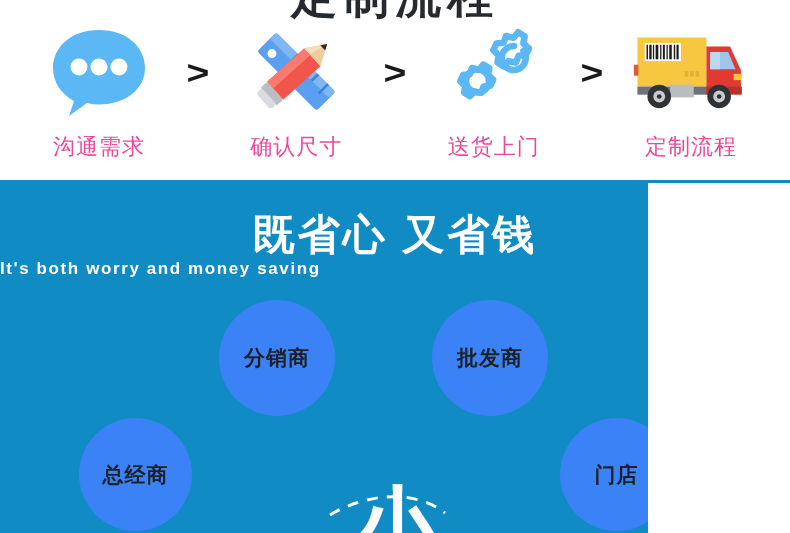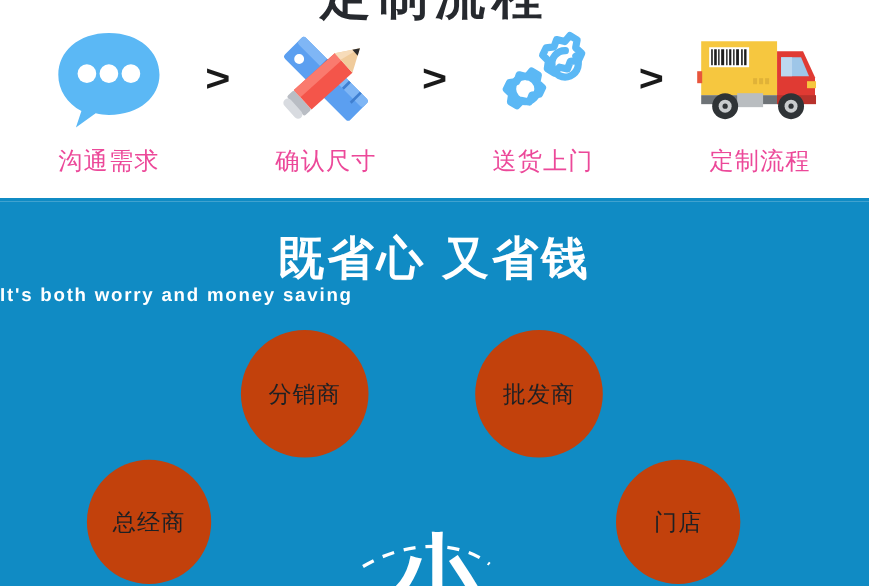--- a/index.html
+++ b/index.html
@@ -82,21 +82,21 @@
     font-family: "Liberation Sans", "DejaVu Sans", sans-serif;
     line-height: 1;
     transform: scaleX(1.15);
   }
 
   
   .blue-section {
     position: absolute;
     left: 0;
     top: 183px;
-    width: 790px;
+    width: 648px;
     height: 350px;
     background: #108bc4;
     overflow: hidden;
   }
   .headline-cn {
     position: absolute;
     left: 0;
     top: 24px;
     width: 790px;
     text-align: center;
@@ -114,25 +114,26 @@
     color: #ffffff;
     font-size: 17px;
     font-weight: bold;
     letter-spacing: 1.6px;
     white-space: nowrap;
   }
 
   .node-circle {
     position: absolute;
     border-radius: 50%;
-    background: #c2410c;
+    background: #3b82f6;
     display: flex;
     align-items: center;
     justify-content: center;
     z-index: 3;
+    font-weight: bold;
   }
   .node-label {
     font-size: 21px;
     color: #1d2024;
     letter-spacing: 1px;
     white-space: nowrap;
   }
 
   .connectors {
     position: absolute;

